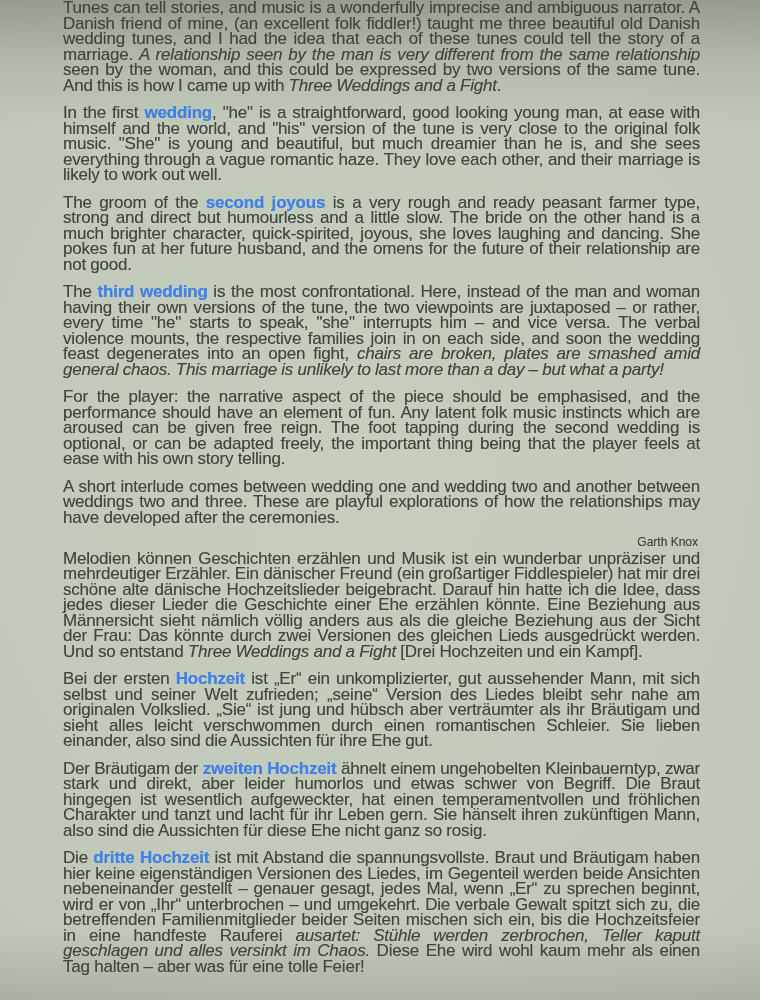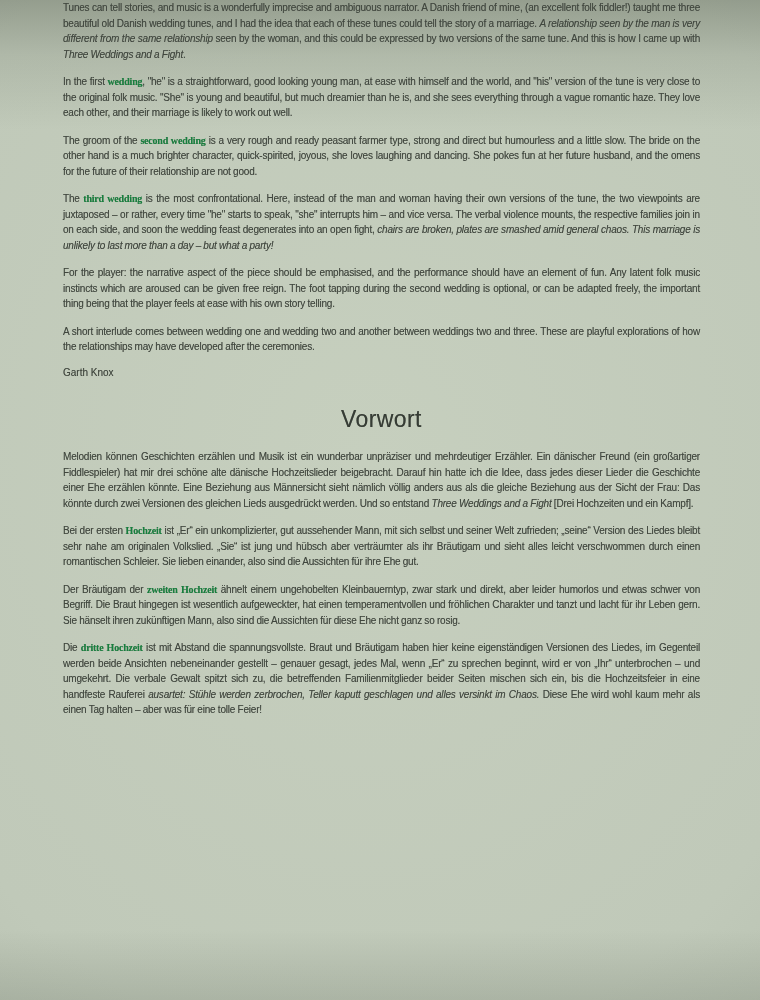--- a/index.html
+++ b/index.html
@@ -27,55 +27,54 @@
     font-weight: normal;
     text-align: center;
     letter-spacing: 0.4px;
     color: #363c35;
     margin: 0;
     text-shadow: 0 0 0.5px rgba(54,60,53,0.55);
   }
   .title--first  { margin: 62px 0 18px; }
   .title--second { margin: 26px 0 17px; }
   p.body {
-    font-size: 10px;
+    font-size: 17px;
     line-height: 15.5px;
     text-align: justify;
     margin: 0 0 12px;
     letter-spacing: -0.2px;
     word-spacing: -0.2px;
     text-shadow: 0 0 0.4px rgba(65,71,63,0.5);
   }
-  p.body b { font-weight: bold; color: #15803d; font-family: Liberation Serif, serif; }
+  p.body b { font-weight: bold; color: #3b82f6; }
   p.body i { font-style: italic; }
   .signature {
-    font-size: 10px;
+    font-size: 12px;
     line-height: 15.5px;
-    text-align: left;
+    text-align: right;
     margin: -2px 0 0;
     padding-right: 2px;
     text-shadow: 0 0 0.4px rgba(65,71,63,0.5);
   }
 </style>
 </head>
 <body>
 
 <div class="content">
 
   <section>
     <p class="body">Tunes can tell stories, and music is a wonderfully imprecise and ambiguous narrator. A Danish friend of mine, (an excellent folk fiddler!) taught me three beautiful old Danish wedding tunes, and I had the idea that each of these tunes could tell the story of a marriage. <i>A relationship seen by the man is very different from the same relationship</i> seen by the woman, and this could be expressed by two versions of the same tune. And this is how I came up with <i>Three Weddings and a Fight</i>.</p>
     <p class="body">In the first <b>wedding</b>, "he" is a straightforward, good looking young man, at ease with himself and the world, and "his" version of the tune is very close to the original folk music. "She" is young and beautiful, but much dreamier than he is, and she sees everything through a vague romantic haze. They love each other, and their marriage is likely to work out well.</p>
-    <p class="body">The groom of the <b>second wedding</b> is a very rough and ready peasant farmer type, strong and direct but humourless and a little slow. The bride on the other hand is a much brighter character, quick-spirited, joyous, she loves laughing and dancing. She pokes fun at her future husband, and the omens for the future of their relationship are not good.</p>
+    <p class="body">The groom of the <b>second joyous</b> is a very rough and ready peasant farmer type, strong and direct but humourless and a little slow. The bride on the other hand is a much brighter character, quick-spirited, joyous, she loves laughing and dancing. She pokes fun at her future husband, and the omens for the future of their relationship are not good.</p>
     <p class="body">The <b>third wedding</b> is the most confrontational. Here, instead of the man and woman having their own versions of the tune, the two viewpoints are juxtaposed – or rather, every time "he" starts to speak, "she" interrupts him – and vice versa. The verbal violence mounts, the respective families join in on each side, and soon the wedding feast degenerates into an open fight, <i>chairs are broken, plates are smashed amid general chaos. This marriage is unlikely to last more than a day – but what a party!</i></p>
     <p class="body">For the player: the narrative aspect of the piece should be emphasised, and the performance should have an element of fun. Any latent folk music instincts which are aroused can be given free reign. The foot tapping during the second wedding is optional, or can be adapted freely, the important thing being that the player feels at ease with his own story telling.</p>
     <p class="body">A short interlude comes between wedding one and wedding two and another between weddings two and three. These are playful explorations of how the relationships may have developed after the ceremonies.</p>
     <p class="signature">Garth Knox</p>
   </section>
 
   <section>
-    <h1 class="section-title title--second">Vorwort</h1>
     <p class="body">Melodien können Geschichten erzählen und Musik ist ein wunderbar unpräziser und mehrdeutiger Erzähler. Ein dänischer Freund (ein großartiger Fiddlespieler) hat mir drei schöne alte dänische Hochzeitslieder beigebracht. Darauf hin hatte ich die Idee, dass jedes dieser Lieder die Geschichte einer Ehe erzählen könnte. Eine Beziehung aus Männersicht sieht nämlich völlig anders aus als die gleiche Beziehung aus der Sicht der Frau: Das könnte durch zwei Versionen des gleichen Lieds ausgedrückt werden. Und so entstand <i>Three Weddings and a Fight</i> [Drei Hochzeiten und ein Kampf].</p>
     <p class="body">Bei der ersten <b>Hochzeit</b> ist „Er“ ein unkomplizierter, gut aussehender Mann, mit sich selbst und seiner Welt zufrieden; „seine“ Version des Liedes bleibt sehr nahe am originalen Volkslied. „Sie“ ist jung und hübsch aber verträumter als ihr Bräutigam und sieht alles leicht verschwommen durch einen romantischen Schleier. Sie lieben einander, also sind die Aussichten für ihre Ehe gut.</p>
     <p class="body">Der Bräutigam der <b>zweiten Hochzeit</b> ähnelt einem ungehobelten Kleinbauerntyp, zwar stark und direkt, aber leider humorlos und etwas schwer von Begriff. Die Braut hingegen ist wesentlich aufgeweckter, hat einen temperamentvollen und fröhlichen Charakter und tanzt und lacht für ihr Leben gern. Sie hänselt ihren zukünftigen Mann, also sind die Aussichten für diese Ehe nicht ganz so rosig.</p>
     <p class="body">Die <b>dritte Hochzeit</b> ist mit Abstand die spannungsvollste. Braut und Bräutigam haben hier keine eigenständigen Versionen des Liedes, im Gegenteil werden beide Ansichten nebeneinander gestellt – genauer gesagt, jedes Mal, wenn „Er“ zu sprechen beginnt, wird er von „Ihr“ unterbrochen – und umgekehrt. Die verbale Gewalt spitzt sich zu, die betreffenden Familienmitglieder beider Seiten mischen sich ein, bis die Hochzeitsfeier in eine handfeste Rauferei <i>ausartet: Stühle werden zerbrochen, Teller kaputt geschlagen und alles versinkt im Chaos.</i> Diese Ehe wird wohl kaum mehr als einen Tag halten – aber was für eine tolle Feier!</p>
   </section>
 
 </div>
 
 </body></html>

